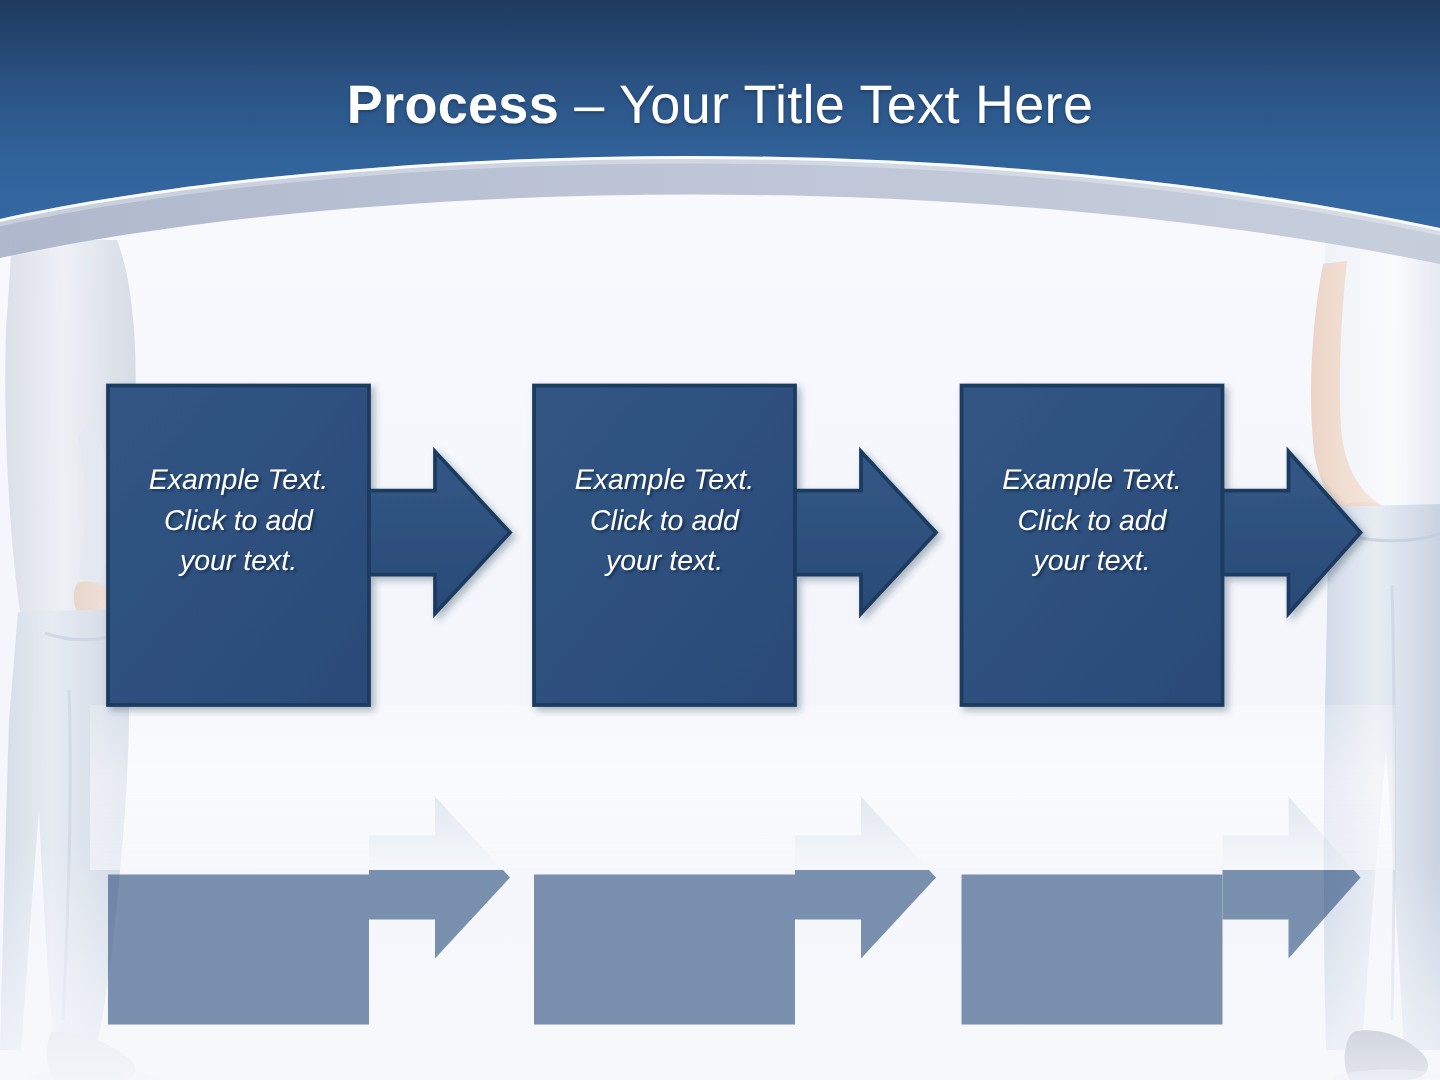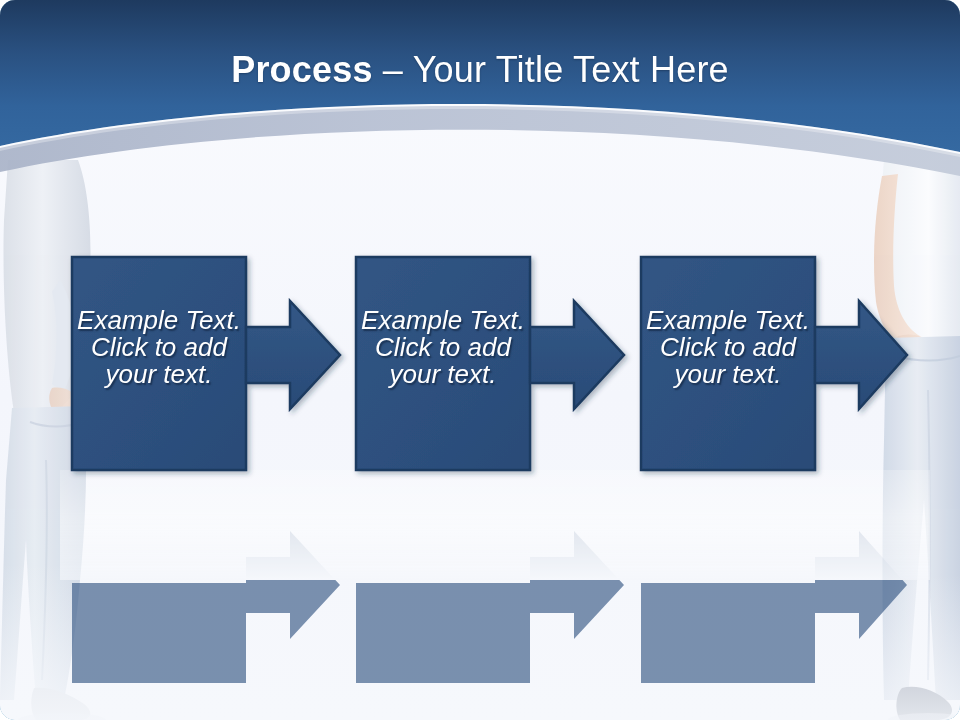--- a/index.html
+++ b/index.html
@@ -9,21 +9,20 @@
   }
   body {
     font-family: "Liberation Sans", sans-serif;
   }
   .slide {
     position: relative;
     width: 960px;
     height: 720px;
     overflow: hidden;
     background: #0369a1;
-    border-radius: 15px;
   }
 
   
   .bg-base {
     position: absolute;
     inset: 0;
     background: linear-gradient(180deg, #FAFBFE 0%, #F4F6FC 55%, #F6F8FC 100%);
   }
 
   .header-band {
@@ -46,21 +45,21 @@
   .process-layer {
     position: absolute;
     left: 0; top: 0;
     width: 960px; height: 720px;
   }
 
   .step-text {
     position: absolute;
     color: #FFFFFF;
     font-style: italic;
-    font-size: 26px;
+    font-size: 19px;
     line-height: 27px;
     text-align: center;
     font-family: "Liberation Sans", sans-serif;
     text-shadow: 1.5px 1.5px 1.6px rgba(10,24,45,0.55);
     white-space: pre-line;
     pointer-events: none;
   }
   .step-text.s1 { left: 72px;  top: 307px; width: 174px; }
   .step-text.s2 { left: 356px; top: 307px; width: 174px; }
   .step-text.s3 { left: 641px; top: 307px; width: 174px; }

